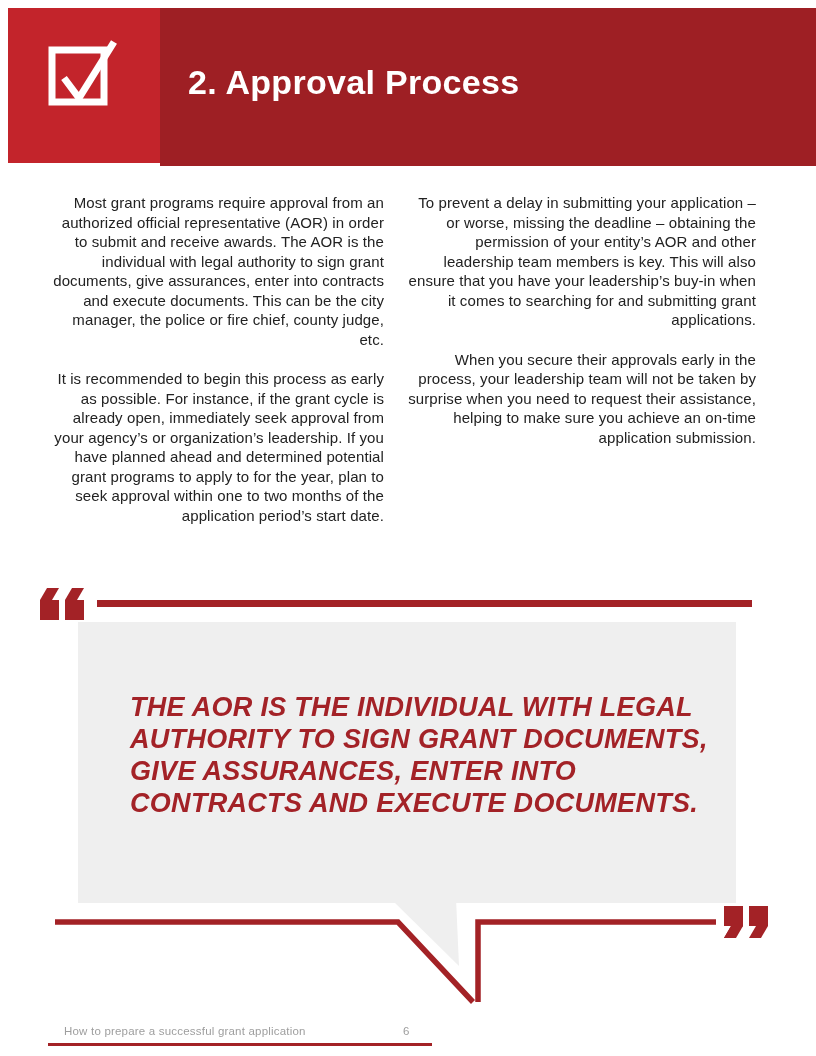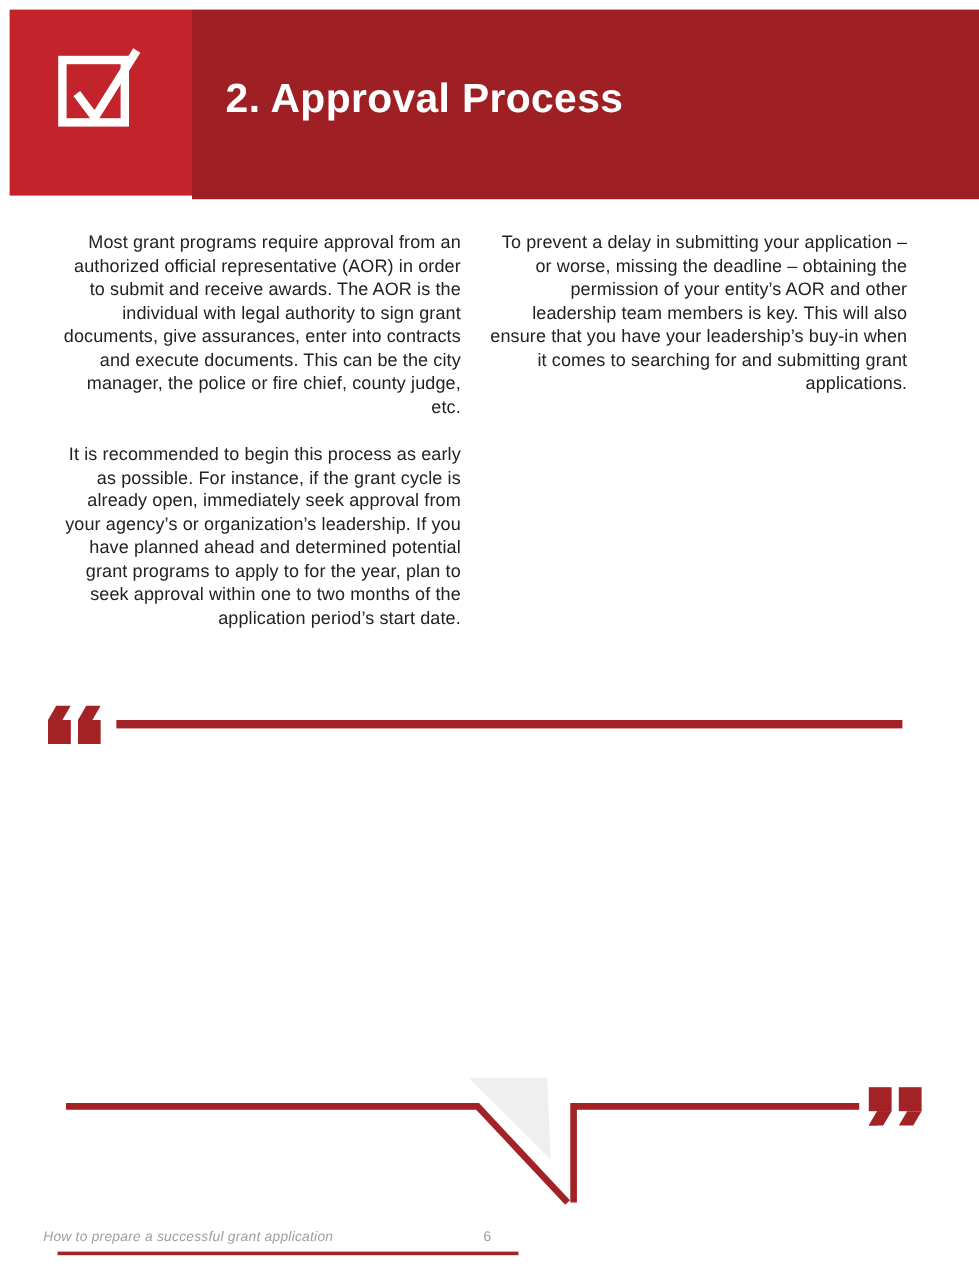--- a/index.html
+++ b/index.html
@@ -44,22 +44,22 @@
   }
   .quote-text { margin:69px 0 0 52px; }
   .quote-line {
     font-size:27px; font-weight:bold; font-style:italic;
     color:#A32227; line-height:32px; letter-spacing:0.3px;
   }
   .quote-bottom { position:absolute; left:0px; top:898px; }
 
   
   .footer-title {
-    position:absolute; left:36px; top:1025px; font-size:11.5px;
-    color:#9E9E9E; letter-spacing:0.2px;font-style:italic;
+    position:absolute; left:64px; top:1025px; font-size:11.5px;
+    color:#9E9E9E; letter-spacing:0.2px;
   }
   .footer-page {
     position:absolute; left:403px; top:1025px; font-size:11.5px; color:#9E9E9E;
   }
   .footer-line {
     position:absolute; left:48px; top:1043px; width:384px; height:3px;
     background:#A32226;
   }
 </style>
 </head>
@@ -77,34 +77,43 @@
     <h1 class="page-title">2. Approval Process</h1>
   </div>
 
   <div class="columns">
     <div class="col col-left">
       <p>Most grant programs require approval from an authorized official representative (AOR) in order to submit and receive awards. The AOR is the individual with legal authority to sign grant documents, give assurances, enter into contracts and execute documents. This can be the city manager, the police or fire chief, county judge, etc.</p>
       <p>It is recommended to begin this process as early as possible. For instance, if the grant cycle is already open, immediately seek approval from your agency’s or organization’s leadership. If you have planned ahead and determined potential grant programs to apply to for the year, plan to seek approval within one to two months of the application period’s start date.</p>
     </div>
     <div class="col col-right">
       <p>To prevent a delay in submitting your application – or worse, missing the deadline – obtaining the permission of your entity’s AOR and other leadership team members is key. This will also ensure that you have your leadership’s buy-in when it comes to searching for and submitting grant applications.</p>
+      <p>When you secure their approvals early in the process, your leadership team will not be taken by surprise when you need to request their assistance, helping to make sure you achieve an on-time application submission.</p>
     </div>
   </div>
 
   <svg class="quote-open" width="44" height="32" viewBox="0 0 44 32">
     <g fill="#A32226">
       <polygon points="7,0 19,0 12,12 0,12"></polygon>
       <rect x="0" y="12" width="19" height="20"></rect>
       <polygon points="32,0 44,0 37,12 25,12"></polygon>
       <rect x="25" y="12" width="19" height="20"></rect>
     </g>
   </svg>
 
   <div class="top-line"></div>
 
+  <div class="quote-box">
+    <div class="quote-text">
+      <div class="quote-line">THE AOR IS THE INDIVIDUAL WITH LEGAL</div>
+      <div class="quote-line">AUTHORITY TO SIGN GRANT DOCUMENTS,</div>
+      <div class="quote-line">GIVE ASSURANCES, ENTER INTO</div>
+      <div class="quote-line">CONTRACTS AND EXECUTE DOCUMENTS.</div>
+    </div>
+  </div>
 
   <svg class="quote-bottom" width="816" height="112" viewBox="0 0 816 112">
 
     <polygon points="390,0 456,0 459,68" fill="#EFEFEF"></polygon>
 
     <path d="M 55 24 H 398 L 473 104" fill="none" stroke="#A32226" stroke-width="5.5"></path>
 
     <path d="M 478 104 V 24 H 716" fill="none" stroke="#A32226" stroke-width="5.5"></path>
 
     <g transform="translate(724,8)" fill="#A32226">

